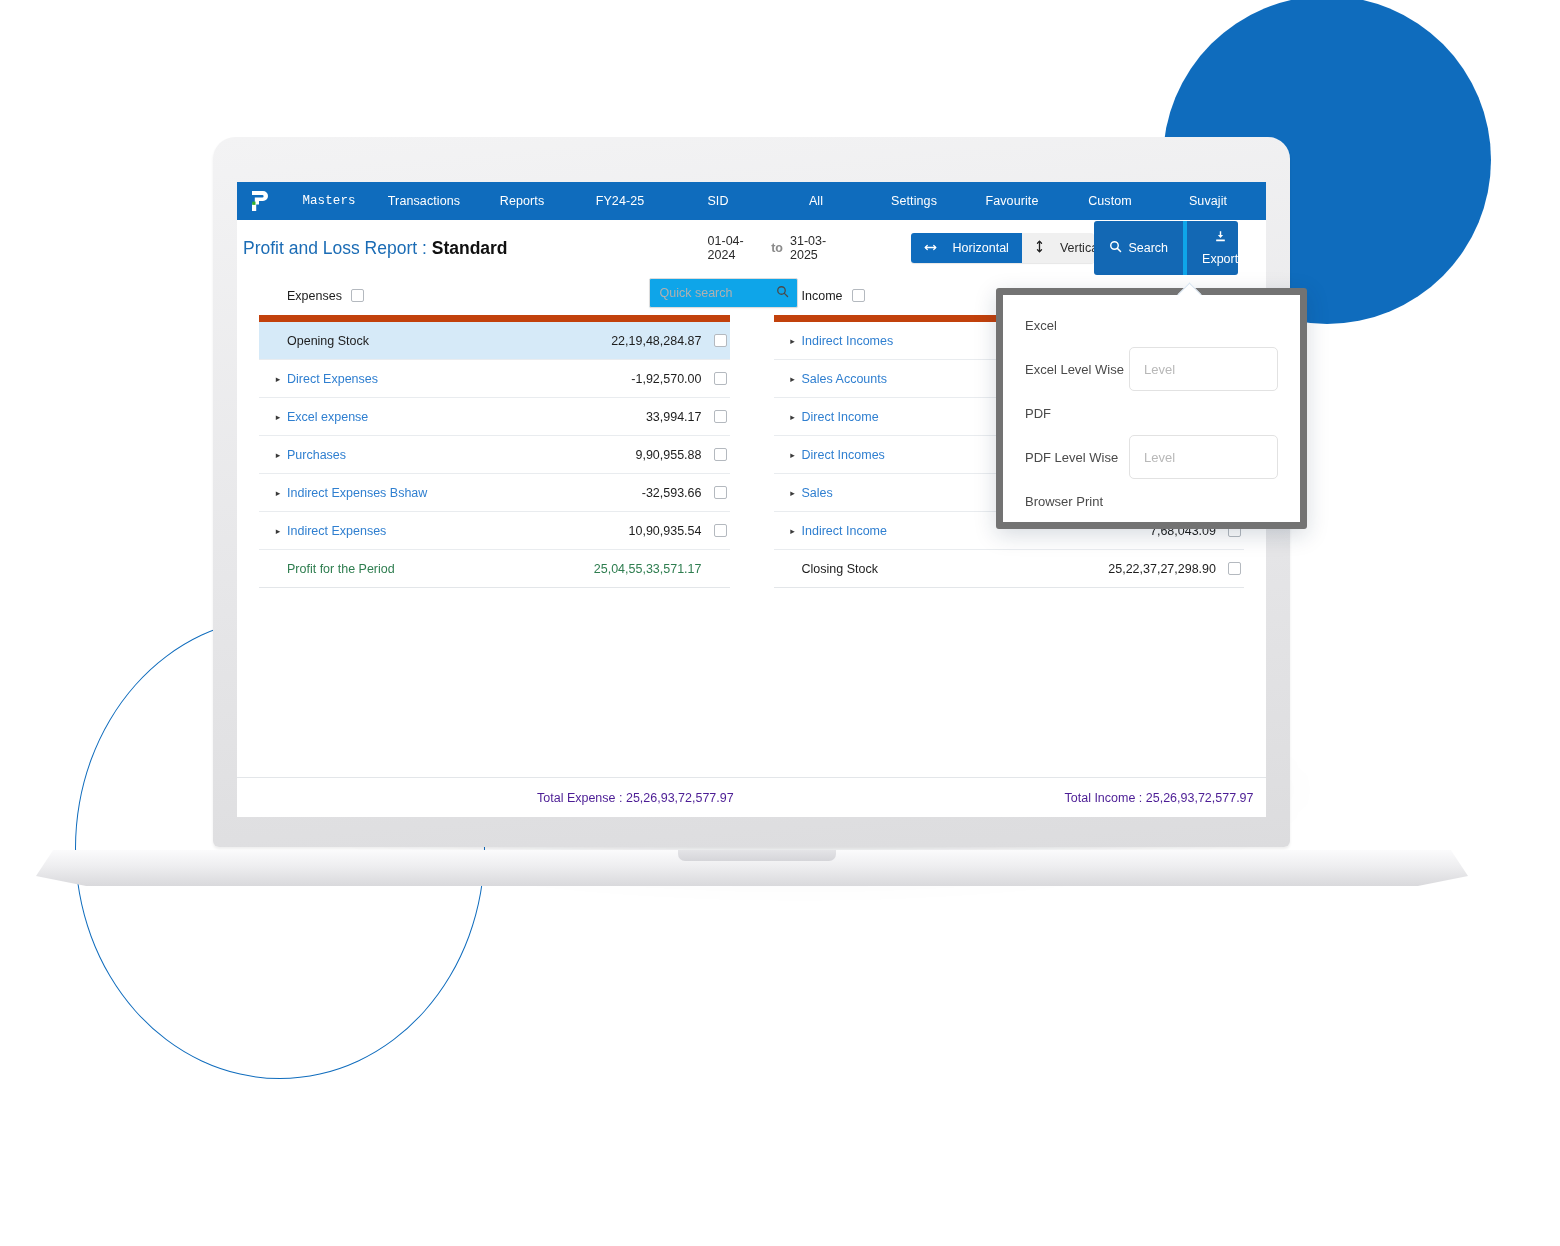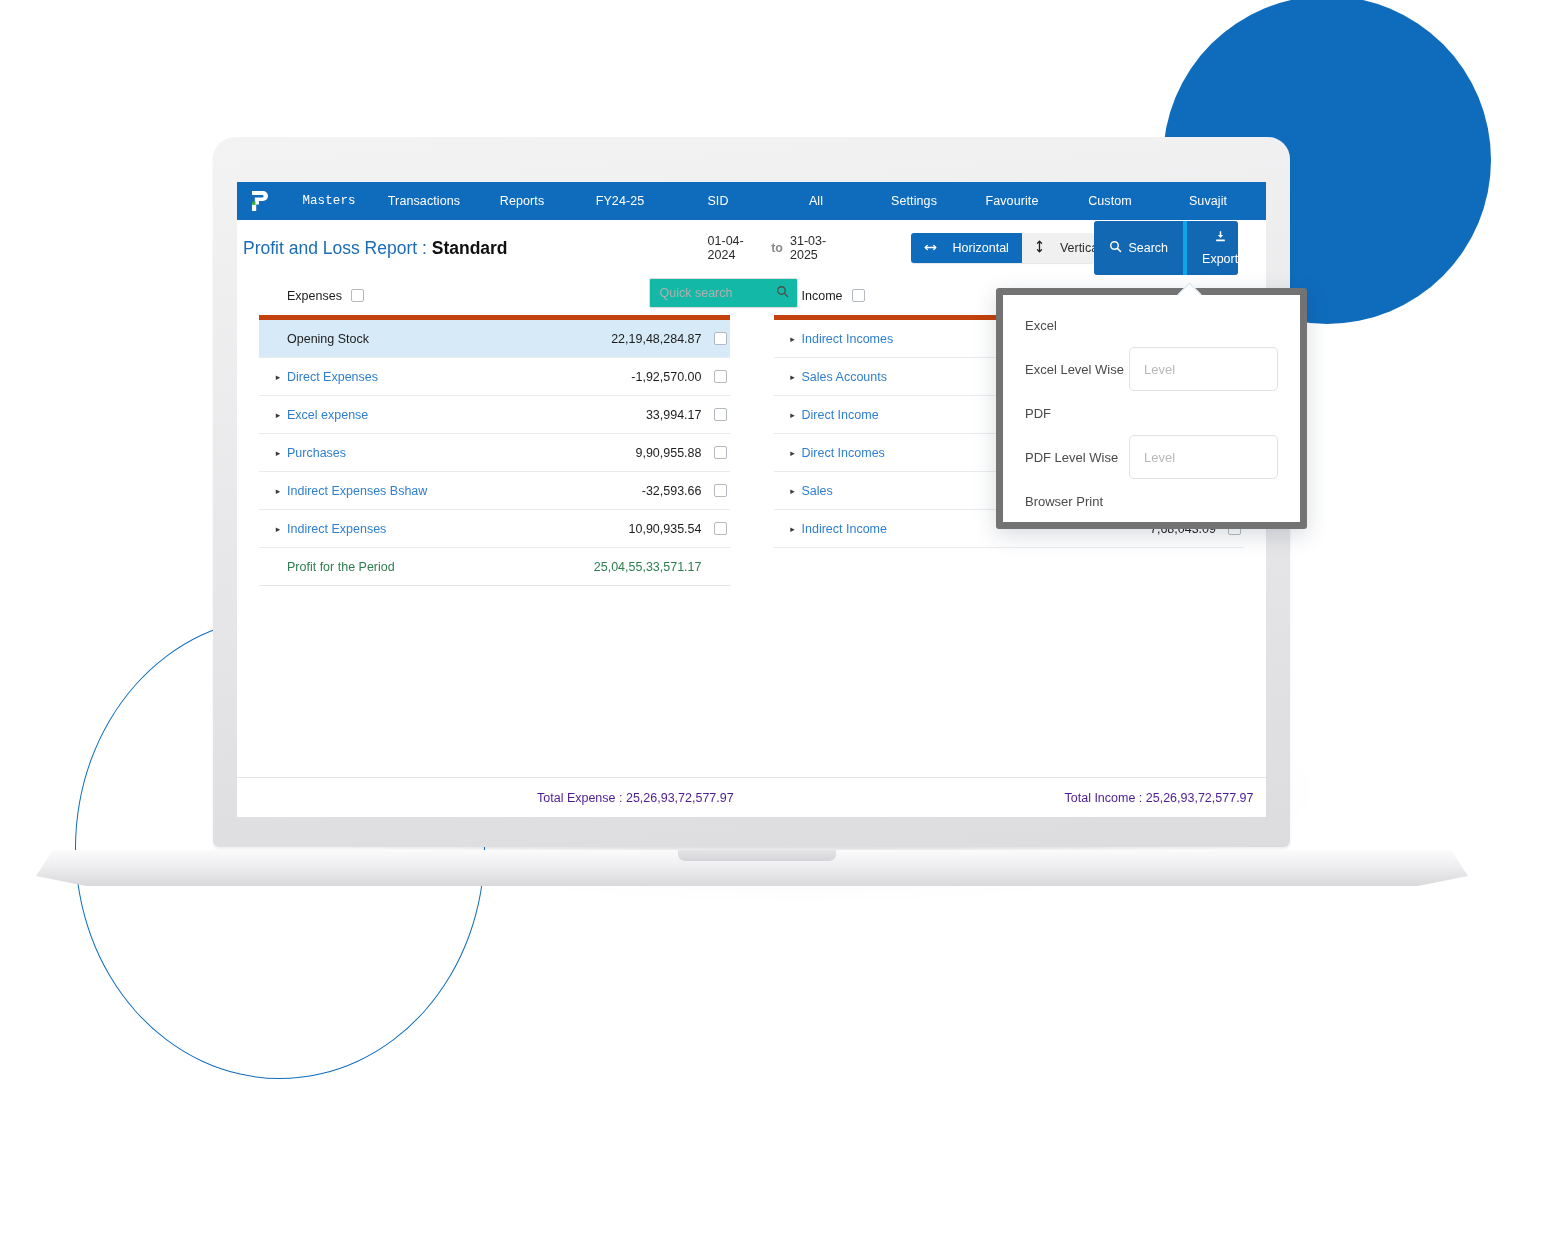--- a/index.html
+++ b/index.html
@@ -218,21 +218,21 @@
   .col {
     width: 50%;
     box-sizing: border-box;
   }
   .col.left { padding-left: 0px; }
   .col-inner { margin: 0 22px; }
   .col-head {
     height: 39px;
     display: flex;
     align-items: center;
-    border-bottom: 5px solid #c2410c;
+    border-bottom: 7px solid #c2410c;
     position: relative;
   }
   .col-head-label {
     font-size: 12.5px;
     color: #1d1d1d;
     margin-left: 28px;
   }
   .cb {
     width: 13px;
     height: 13px;
@@ -248,21 +248,21 @@
     position: absolute;
     right: 3px;
     top: 11px;
   }
   .quick-search {
     position: absolute;
     right: -68px;
     top: 2px;
     width: 149px;
     height: 30px;
-    background: #14b8a6;
+    background: #0ea5e9;
     border: 1px solid #dcdcdc;
     border-radius: 2px;
     display: flex;
     align-items: center;
     padding: 0 8px;
     box-sizing: border-box;
     box-shadow: 0 1px 2px rgba(0,0,0,0.04);
   }
   .quick-search input {
     border: none;
@@ -588,20 +588,26 @@
               <span class="row-label">Sales</span>
               <span class="row-amt"></span>
               <span class="cb row-cb"></span>
             </div>
             <div class="row">
               <span class="caret">▸</span>
               <span class="row-label">Indirect Income</span>
               <span class="row-amt">7,68,043.09</span>
               <span class="cb row-cb"></span>
             </div>
+            <div class="row noborder">
+              <span class="caret empty">▸</span>
+              <span class="row-label plain">Closing Stock</span>
+              <span class="row-amt">25,22,37,27,298.90</span>
+              <span class="cb row-cb"></span>
+            </div>
           </div>
         </div>
       </div>
 
       <div class="totals">
         <div class="total-cell left">Total Expense : 25,26,93,72,577.97</div>
         <div class="total-cell right">Total Income : 25,26,93,72,577.97</div>
       </div>
 
     </div>

